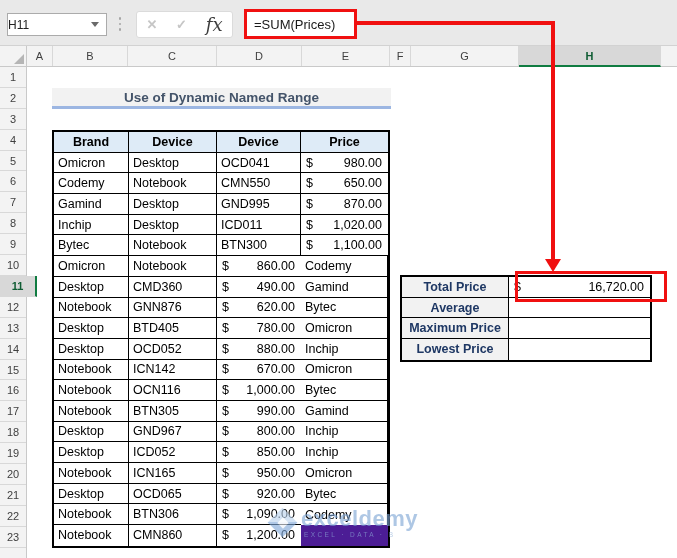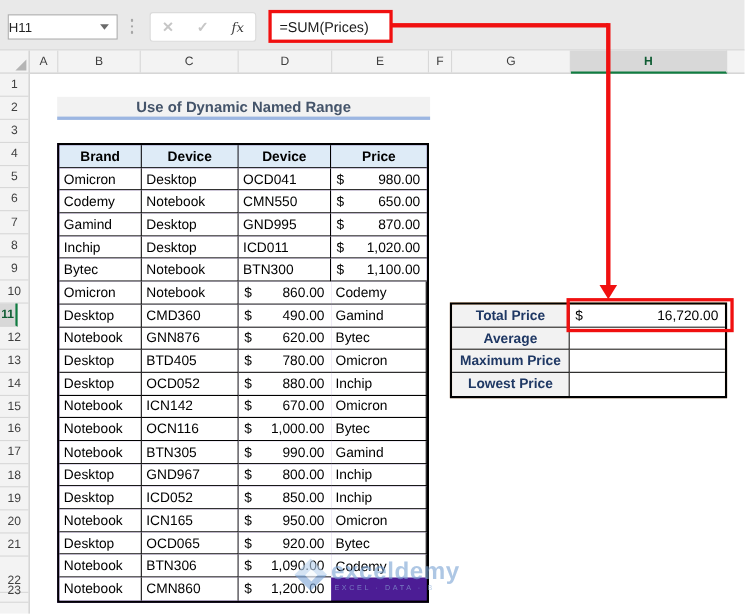--- a/index.html
+++ b/index.html
@@ -15,21 +15,21 @@
   .name-caret { position:absolute; right:7px; top:8px; width:0; height:0;
                 border-left:4px solid transparent; border-right:4px solid transparent;
                 border-top:5px solid #6a6a6a; }
   .dots { position:absolute; left:118px; top:14px; height:20px; display:flex;
           flex-direction:column; justify-content:space-evenly; align-items:center; width:4px; }
   .dots i { width:2.5px; height:2.5px; border-radius:50%; background:#A6A6A6; }
   .fx-group { position:absolute; left:136px; top:11px; width:97px; height:27px;
               background:#fff; border:1px solid #DBDBDB; border-radius:3px;
               display:flex; align-items:center; justify-content:space-around; }
   .icon-cancel, .icon-enter { color:#C6C6C6; font-size:13px; font-weight:bold; }
-  .icon-fx { font-family:"DejaVu Serif", serif; font-style:italic; font-size:12px; color:#3d3d3d; }
+  .icon-fx { font-family:"DejaVu Serif", serif; font-style:italic; font-size:18px; color:#3d3d3d; }
   .formula-box { position:absolute; left:244px; top:9px; width:113px; height:30px;
                  background:#fff; border:3px solid #F01010; display:flex; align-items:center;
                  padding-left:7px; font-size:13px; color:#1a1a1a; z-index:8; }
 
   
   .arrow-h  { position:absolute; left:355px; top:21px; width:198px; height:4px; background:#F01010; z-index:9; }
   .arrow-v  { position:absolute; left:551px; top:21px; width:4px; height:239px; background:#F01010; z-index:9; }
   .arrow-head { position:absolute; left:545px; top:259px; width:0; height:0;
                 border-left:8px solid transparent; border-right:8px solid transparent;
                 border-top:13px solid #F01010; z-index:9; }
@@ -44,44 +44,44 @@
            border-right:1px solid #D8D8D8; }
   .col-h.selected { background:#D8D8D8; border-bottom:2.5px solid #107C41; color:#0f5c33; font-weight:bold; }
   .corner { position:absolute; left:0; top:0; width:27px; height:20px; border-right:1px solid #C9C9C9; }
   .corner-tri { position:absolute; right:2px; bottom:2px; width:0; height:0;
                 border-left:10px solid transparent; border-bottom:10px solid #B5B5B5; }
   .row-headers { position:absolute; left:0; top:67px; width:27px; height:491px;
                  background:#F3F3F3; border-right:1px solid #C9C9C9; z-index:2; }
   .row-h { position:absolute; left:0; width:26px; display:flex; align-items:center;
            justify-content:center; font-size:11px; color:#3F3F3F;
            border-bottom:1px solid #D8D8D8; }
-  .row-h.selected { background:#D8D8D8; border-right:2.5px solid #107C41; color:#0f5c33; font-weight:bold; width:16px; }
+  .row-h.selected { background:#D8D8D8; border-right:2.5px solid #107C41; color:#0f5c33; font-weight:bold; width:37px; }
 
   
   .title-cell { position:absolute; left:52px; top:88px; width:339px; height:21px;
                 background:#F2F2F2; border-bottom:3px solid #9CB6E2;
                 display:flex; align-items:center; justify-content:center;
                 font-weight:bold; font-size:13.5px; color:#44546A; z-index:3; }
 
   
   .ptable { position:absolute; left:52px; top:130px; display:grid;
             grid-template-columns:75px 88px 84px 87px; grid-auto-rows:20.7px;
             border:2px solid #000; background:#4c1d95; z-index:3; }
   .cell { border-right:1.4px solid #000; border-bottom:1.4px solid #000;
           display:flex; align-items:center; font-size:12.5px; color:#000;
           padding:0 4px; overflow:hidden; white-space:nowrap; background:#fff; }
   .cell.last-col { border-right:none; }
   .cell.last-row { border-bottom:none; }
   .cell.hdr { background:#DEEBF7; font-weight:bold; justify-content:center; }
   .cell.money { justify-content:space-between; padding:0 6px 0 5px; }
 
   
-  .stable { position:absolute; left:409px; top:275px; display:grid;
+  .stable { position:absolute; left:400px; top:275px; display:grid;
             grid-template-columns:107px 141px; grid-auto-rows:20.7px;
-            border:2px solid #000; background:#fdba74; z-index:3; }
+            border:2px solid #000; background:#0f172a; z-index:3; }
   .stable .label { background:#F2F2F2; font-weight:bold; justify-content:center; color:#1F3864; }
 
   
   .watermark { position:absolute; left:268px; top:508px; display:flex; align-items:center;
                z-index:6; pointer-events:none; opacity:0.62; }
   .wm-logo { position:relative; width:30px; height:30px; margin-right:3px; }
   .wm-logo::before { content:""; position:absolute; left:4px; top:4px; width:21px; height:21px;
                      transform:rotate(45deg);
                      background:linear-gradient(135deg,#BAD3EE 50%,#7FA8D9 50%); }
   .wm-logo::after { content:""; position:absolute; left:11px; top:11px; width:8px; height:8px;
@@ -151,21 +151,21 @@
         <div class="row-h" style="top: 229.9px; position: absolute; height: 20.9px;">12</div>
         <div class="row-h" style="top: 250.8px; position: absolute; height: 20.9px;">13</div>
         <div class="row-h" style="top: 271.7px; position: absolute; height: 20.9px;">14</div>
         <div class="row-h" style="top: 292.6px; position: absolute; height: 20.9px;">15</div>
         <div class="row-h" style="top: 313.5px; position: absolute; height: 20.9px;">16</div>
         <div class="row-h" style="top: 334.4px; position: absolute; height: 20.9px;">17</div>
         <div class="row-h" style="top: 355.3px; position: absolute; height: 20.9px;">18</div>
         <div class="row-h" style="top: 376.2px; position: absolute; height: 20.9px;">19</div>
         <div class="row-h" style="top: 397.1px; position: absolute; height: 20.9px;">20</div>
         <div class="row-h" style="top: 418px; position: absolute; height: 20.9px;">21</div>
-        <div class="row-h" style="top: 438.9px; position: absolute; height: 20.9px; margin-top: 12px;">22</div>
+        <div class="row-h" style="top: 438.9px; position: absolute; height: 20.9px;">22</div>
         <div class="row-h" style="top: 459.8px; position: absolute; height: 20.9px;">23</div>
         <div class="row-h" style="top: 480.7px; height: 10.3px; border-bottom: none;"></div>
       </div>
   </div>
 
   <div class="title-cell">
     <span>Use of Dynamic Named Range</span>
   </div>
 
   <div class="ptable" id="ptable">

